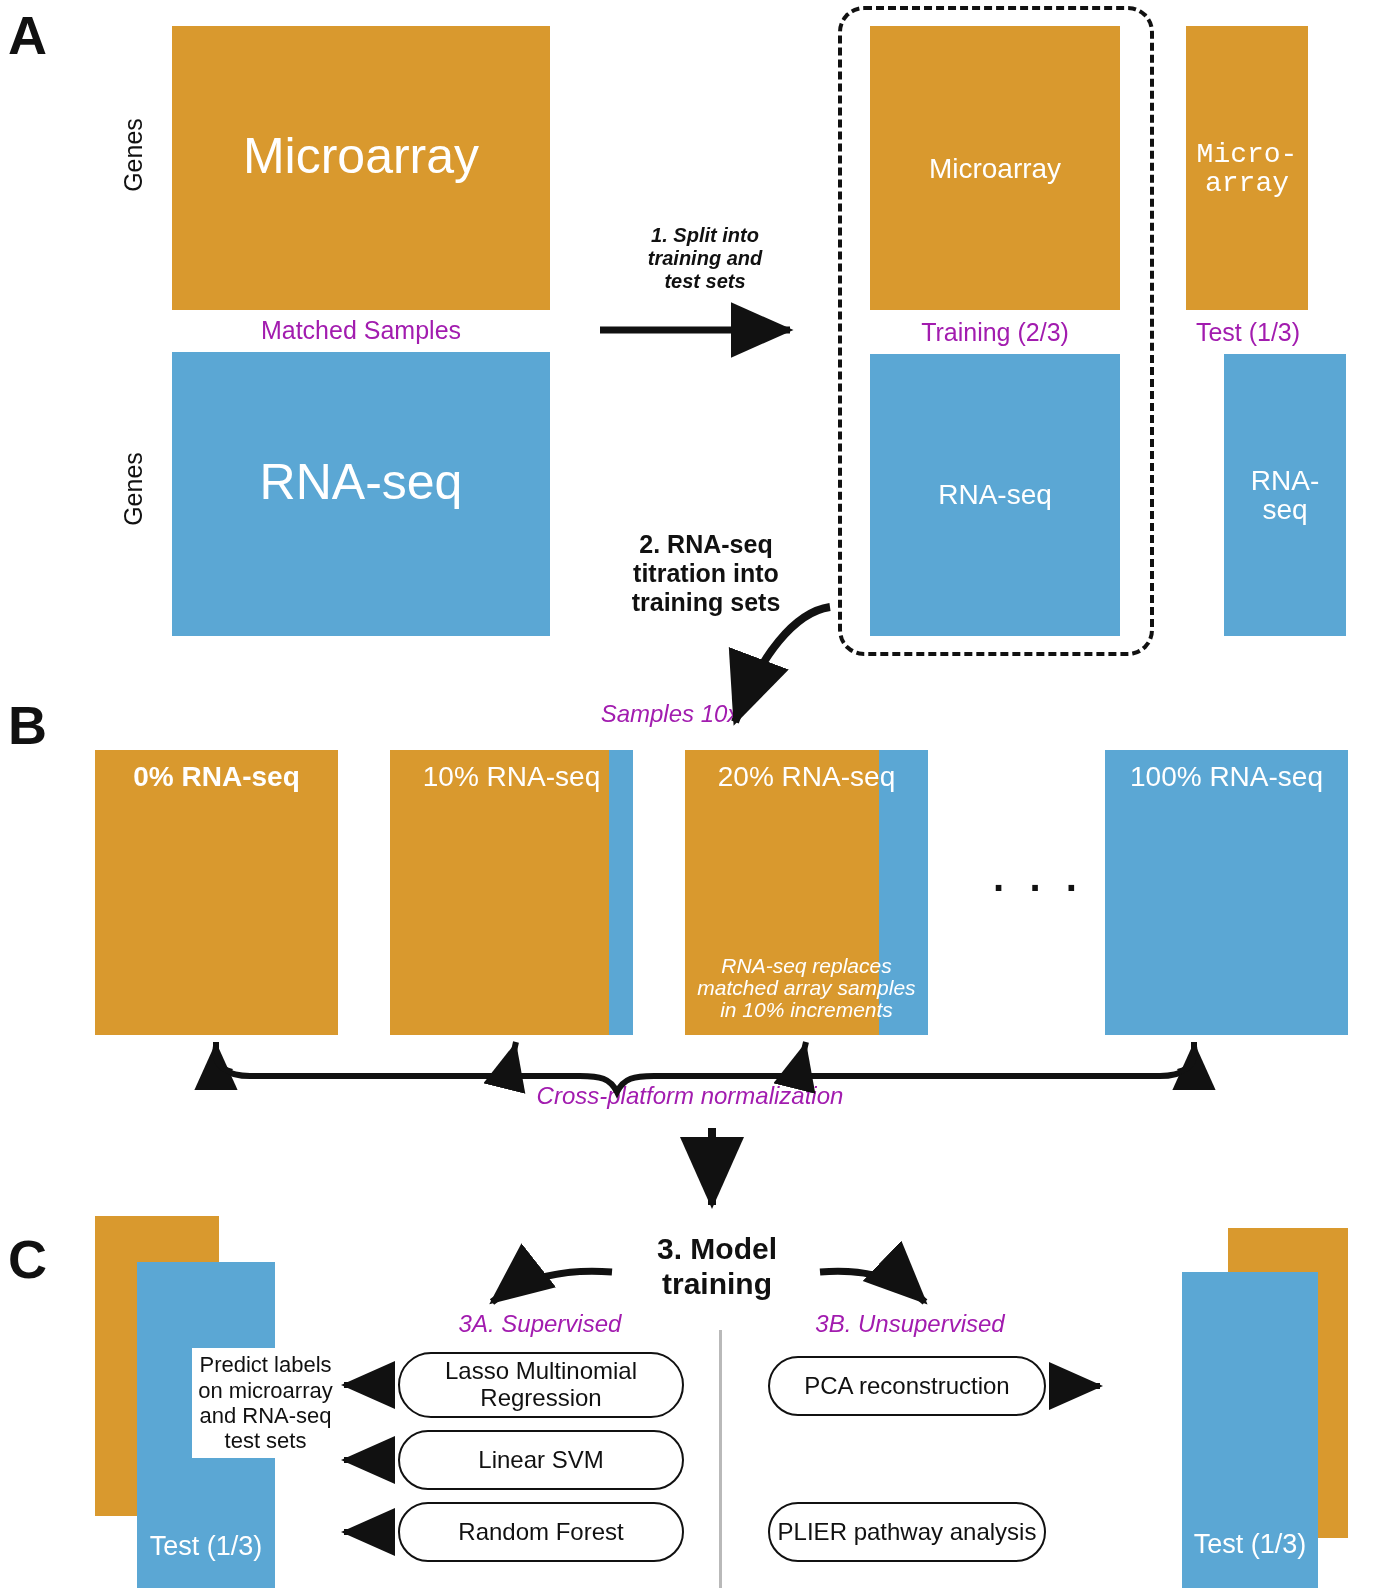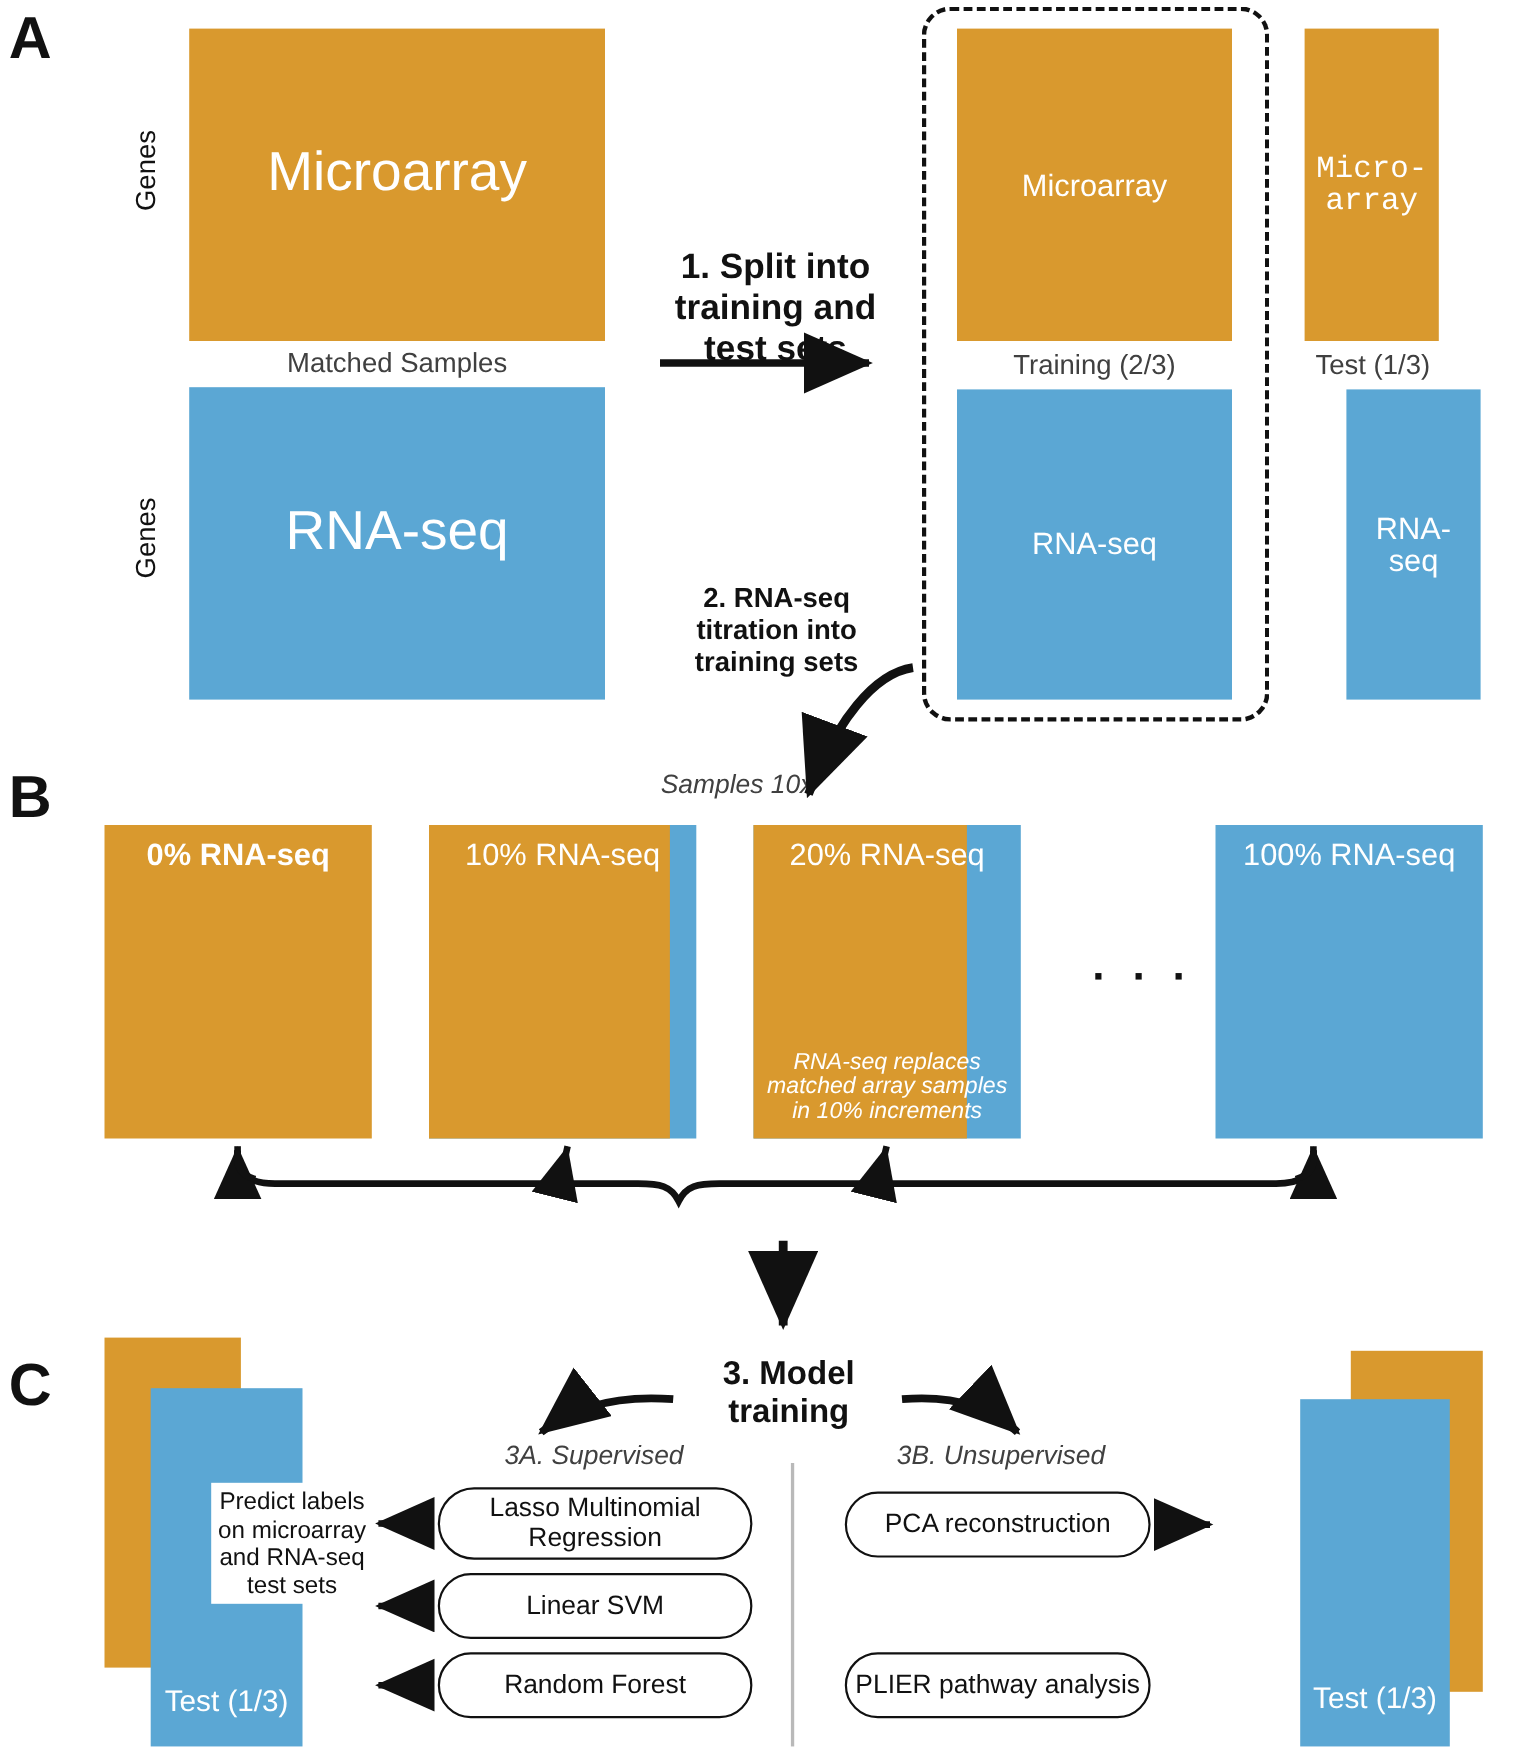--- a/index.html
+++ b/index.html
@@ -8,21 +8,21 @@
   #fig{position:relative;width:1378px;height:1588px;background:#fff;overflow:hidden;}
 
   .box{position:absolute;box-sizing:border-box;}
   .orange{background:#D9992E;}
   .blue{background:#5BA7D4;}
 
   .boxlabel{
     position:absolute;left:0;right:0;color:#fff;text-align:center;
     line-height:1.05;pointer-events:none;
   }
-  .plainlabel{position:absolute;text-align:center;color:#404040;}
+  .plainlabel{position:absolute;text-align:center;color:#a21caf;}
 
   .panelletter{
     position:absolute;font-weight:bold;font-size:54px;color:#111;
     line-height:1;
   }
 
   .steptext{
     position:absolute;font-weight:bold;text-align:center;color:#111;
     line-height:1.16;
   }
@@ -68,21 +68,21 @@
   </div>
 
   <div class="plainlabel" style="left:172px;top:316px;width:378px;font-size:25px;">Matched Samples</div>
 
   <div class="vlabel" style="left:84px;top:474px;width:100px;height:30px;font-size:25px;text-align:center;">Genes</div>
 
   <div class="box blue" style="left:172px;top:352px;width:378px;height:284px;">
     <div class="boxlabel" style="top:104px;font-size:50px;">RNA-seq</div>
   </div>
 
-  <div class="steptext" id="step1" style="left:600px;top:224px;width:210px;font-size:32px;">1. Split into<br>training and<br>test sets</div>
+  <div class="steptext" id="step1" style="left:600px;top:224px;width:210px;font-size:20px;font-style:italic;">1. Split into<br>training and<br>test sets</div>
 
   <div class="steptext" id="step2" style="left:600px;top:530px;width:212px;font-size:25px;">2. RNA-seq<br>titration into<br>training sets</div>
 
   <div class="plainlabel italic" style="left:560px;top:700px;width:220px;font-size:24px;">Samples 10x</div>
 
   <div class="dashedbox" style="left:838px;top:6px;width:316px;height:650px;"></div>
 
   <div class="box orange" style="left:870px;top:26px;width:250px;height:284px;">
     <div class="boxlabel" style="top:128px;font-size:28px;">Microarray</div>
   </div>
@@ -113,20 +113,21 @@
   <div class="box orange" style="left:685px;top:750px;width:194.4px;height:285px;"></div>
   <div class="boxlabel" style="left:685px;top:762px;width:243px;font-size:28px;">20% RNA-seq</div>
   <div class="boxlabel italic" id="insetNote" style="left:685px;top:955px;width:243px;font-size:21px;">RNA-seq replaces<br>matched array samples<br>in 10% increments</div>
 
   <div class="ellipsis" style="left:993px;top:866px;">· · ·</div>
 
   <div class="box blue" style="left:1105px;top:750px;width:243px;height:285px;">
     <div class="boxlabel" style="top:12px;font-size:28px;">100% RNA-seq</div>
   </div>
 
+  <div class="plainlabel italic" style="left:450px;top:1082px;width:480px;font-size:24px;">Cross-platform normalization</div>
 
   <div class="panelletter" style="left:8px;top:1232px;">C</div>
 
   <div class="box orange" style="left:95px;top:1216px;width:124px;height:300px;"></div>
   <div class="box blue" style="left:137px;top:1262px;width:138px;height:326px;">
     <div class="boxlabel" style="top:270px;font-size:27px;">Test (1/3)</div>
   </div>
   <div class="whitecard" style="left:192px;top:1348px;width:147px;height:110px;font-size:22px;">Predict labels<br>on microarray<br>and RNA-seq<br>test sets</div>
 
   <div class="steptext" style="left:617px;top:1232px;width:200px;font-size:30px;">3. Model<br>training</div>

